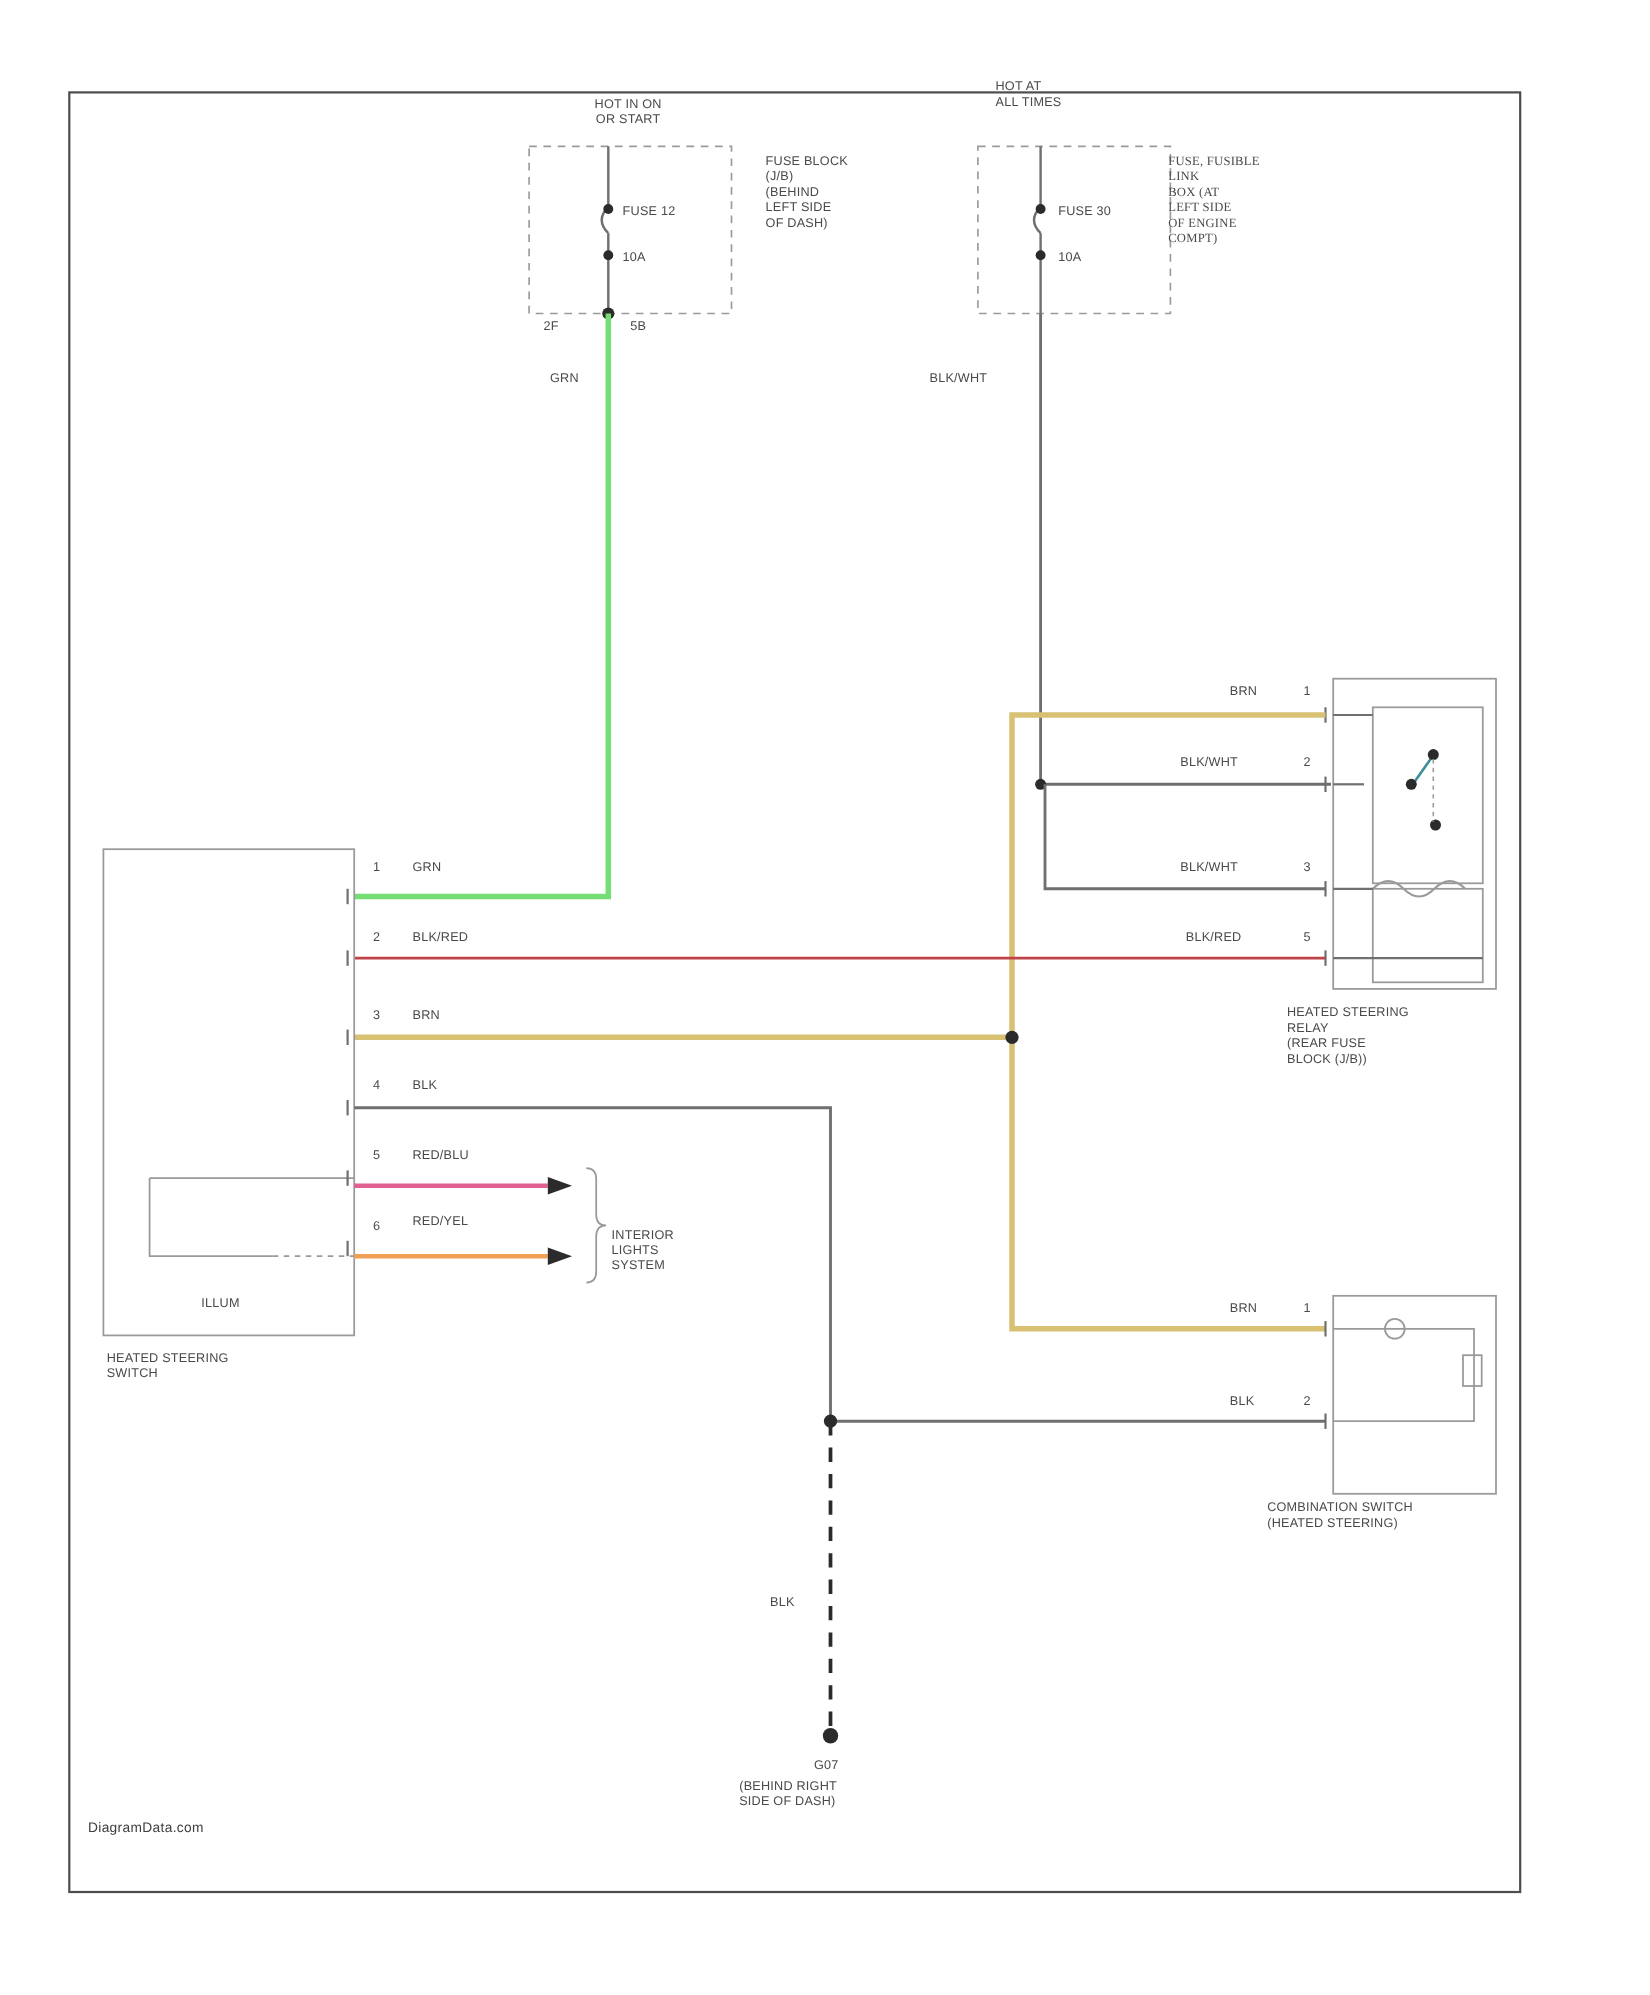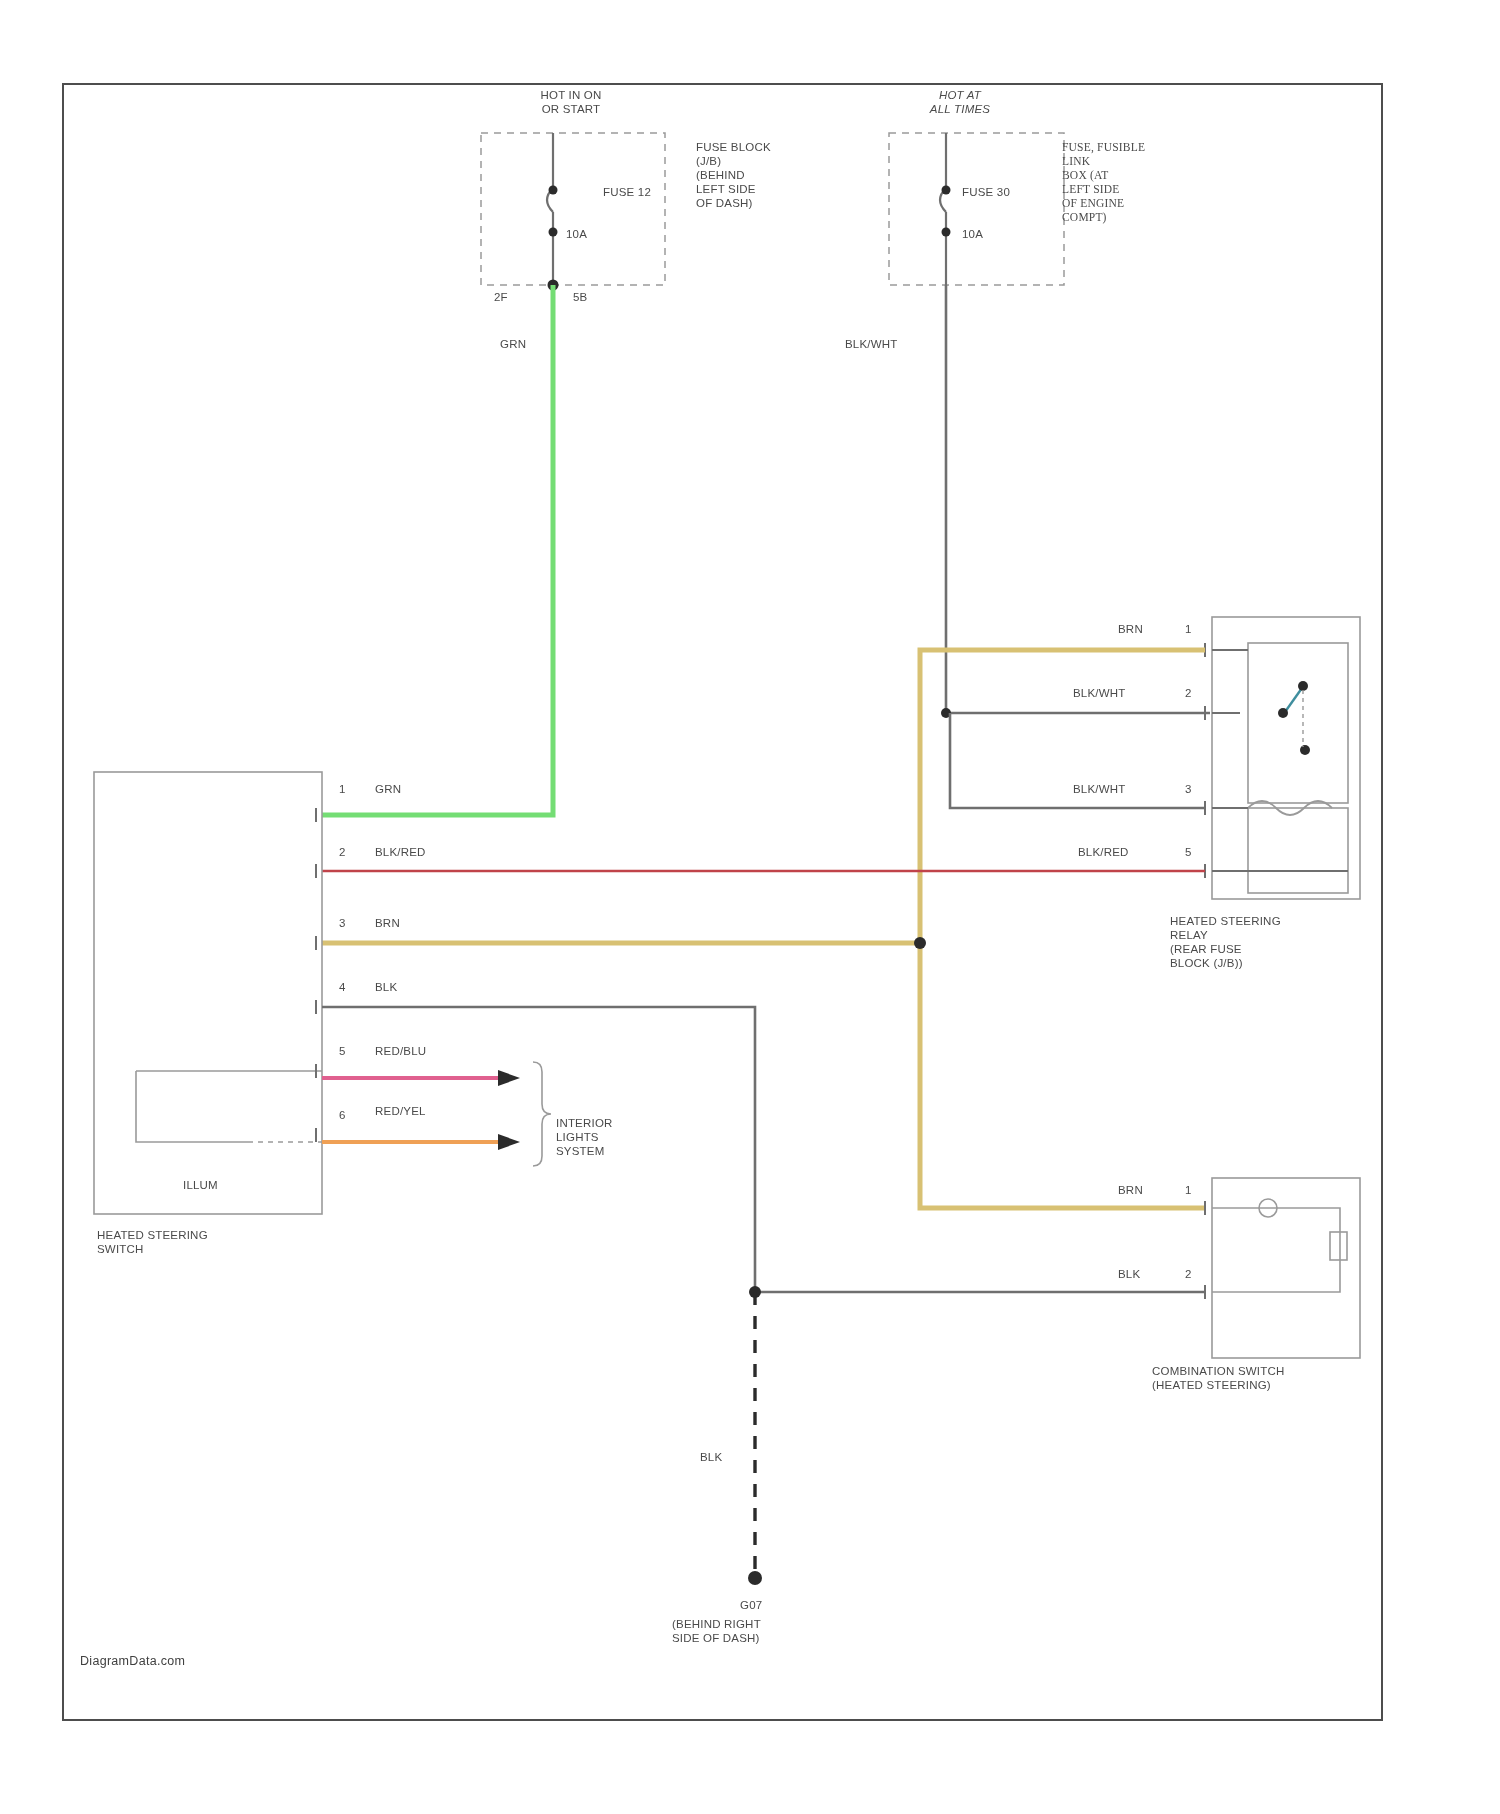--- a/index.html
+++ b/index.html
@@ -146,32 +146,32 @@
     <line x1="1205" y1="1201" x2="1205" y2="1215" stroke="#6f6f6f" stroke-width="2"></line>
     <line x1="1205" y1="1285" x2="1205" y2="1299" stroke="#6f6f6f" stroke-width="2"></line>
     <polyline points="1212,1208 1340,1208 1340,1292 1212,1292" fill="none" stroke="#9a9a9a" stroke-width="1.6"></polyline>
     <circle cx="1268" cy="1208" r="9" fill="none" stroke="#9a9a9a" stroke-width="1.6"></circle>
     <rect x="1330" y="1232" width="17" height="28" fill="none" stroke="#9a9a9a" stroke-width="1.6"></rect>
 
   </svg>
 
   <div class="lbl" style="left:511px; top:88px; text-align:center; width:120px;">HOT IN ON
 OR START</div>
-  <div class="lbl" style="left:566px; top:185px;margin-left:37px;">FUSE 12</div>
+  <div class="lbl" style="left:566px; top:185px;">FUSE 12</div>
   <div class="lbl" style="left:566px; top:227px;">10A</div>
   <div class="lbl" style="left:668px; top:140px;margin-left:28px;">FUSE BLOCK
 (J/B)
 (BEHIND
 LEFT SIDE
 OF DASH)</div>
   <div class="lbl" style="left:494px; top:290px;">2F</div>
   <div class="lbl" style="left:573px; top:290px;">5B</div>
   <div class="lbl" style="left:500px; top:337px;">GRN</div>
 
-  <div class="lbl" style="left:905px; top:88px; text-align:center; width:110px;font-style:italic;">HOT AT
+  <div class="lbl" style="left:905px; top:72px; text-align:left; width:110px;">HOT AT
 ALL TIMES</div>
   <div class="lbl" style="left:962px; top:185px;">FUSE 30</div>
   <div class="lbl" style="left:962px; top:227px;">10A</div>
   <div class="lbl" style="left:1062px; top:140px;font-family:Liberation Serif, serif;">FUSE, FUSIBLE
 LINK
 BOX (AT
 LEFT SIDE
 OF ENGINE
 COMPT)</div>
   <div class="lbl" style="left:845px; top:337px;">BLK/WHT</div>

